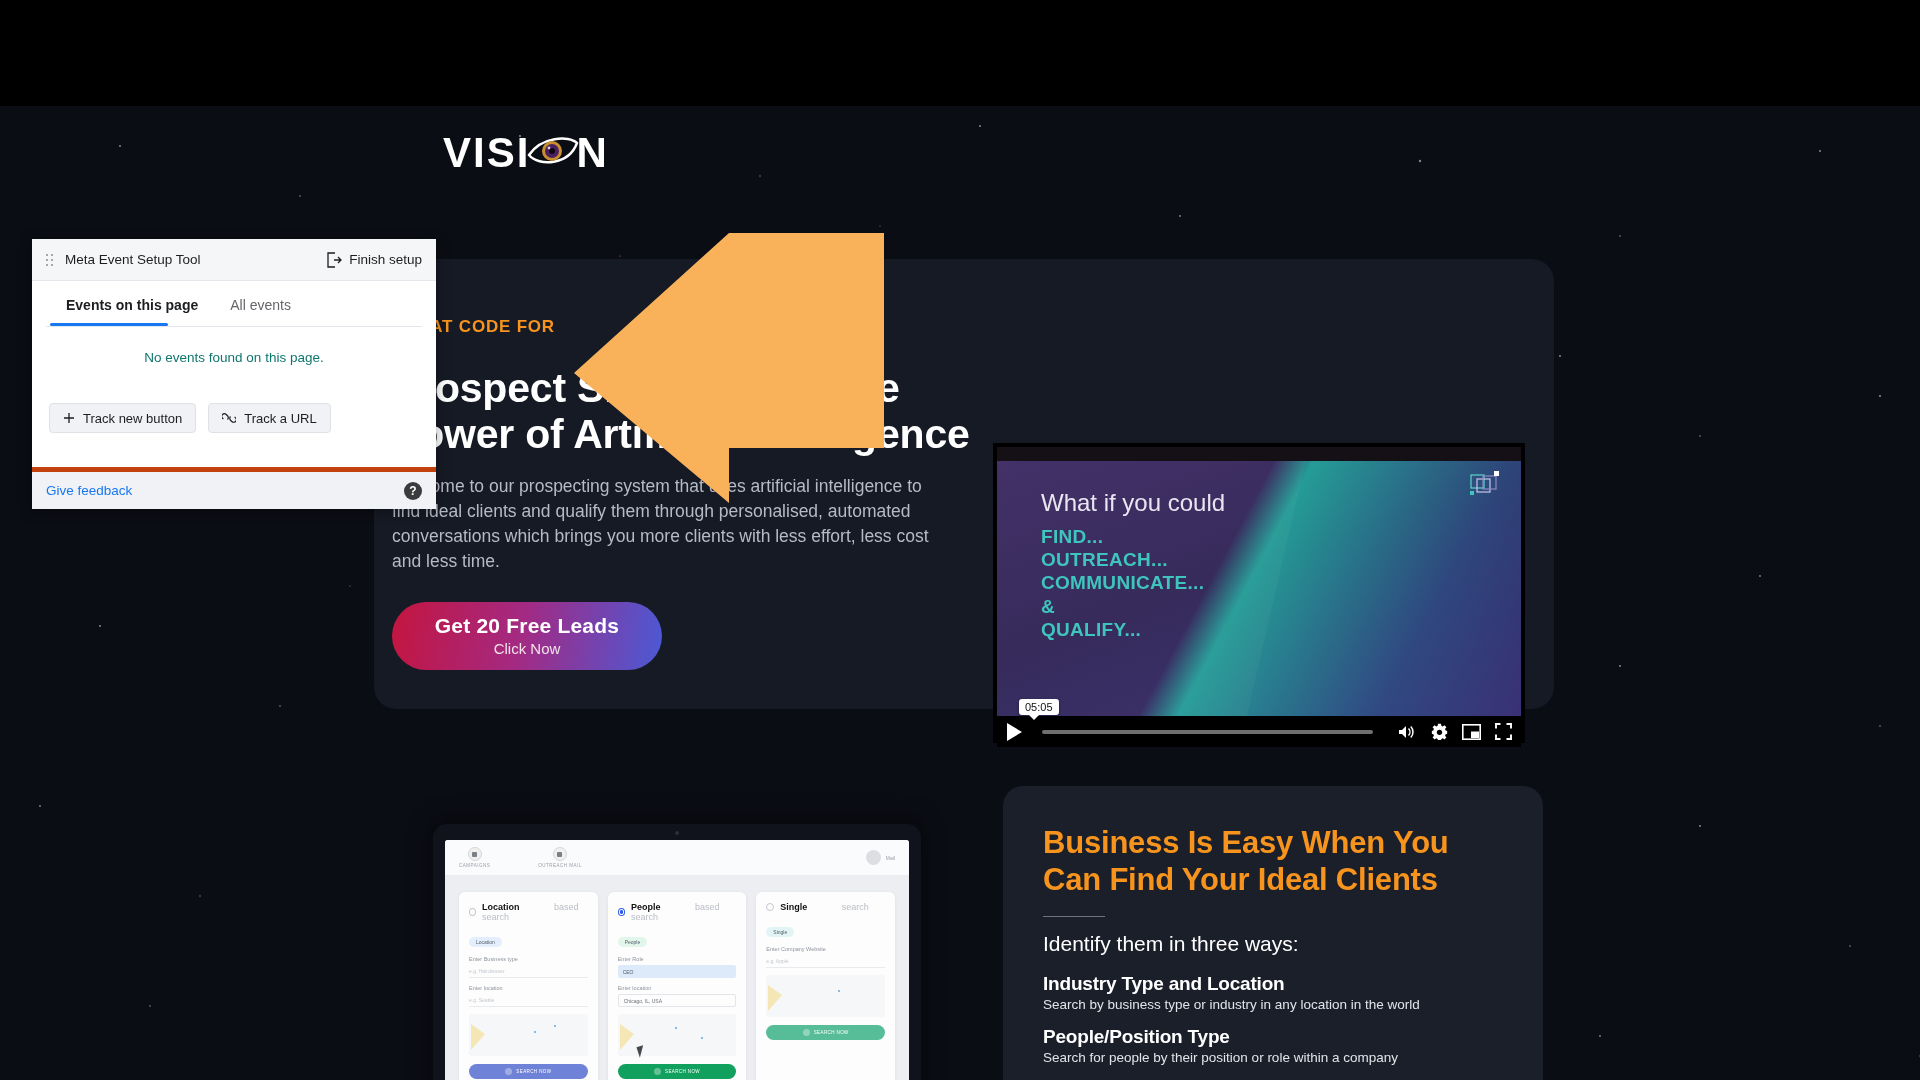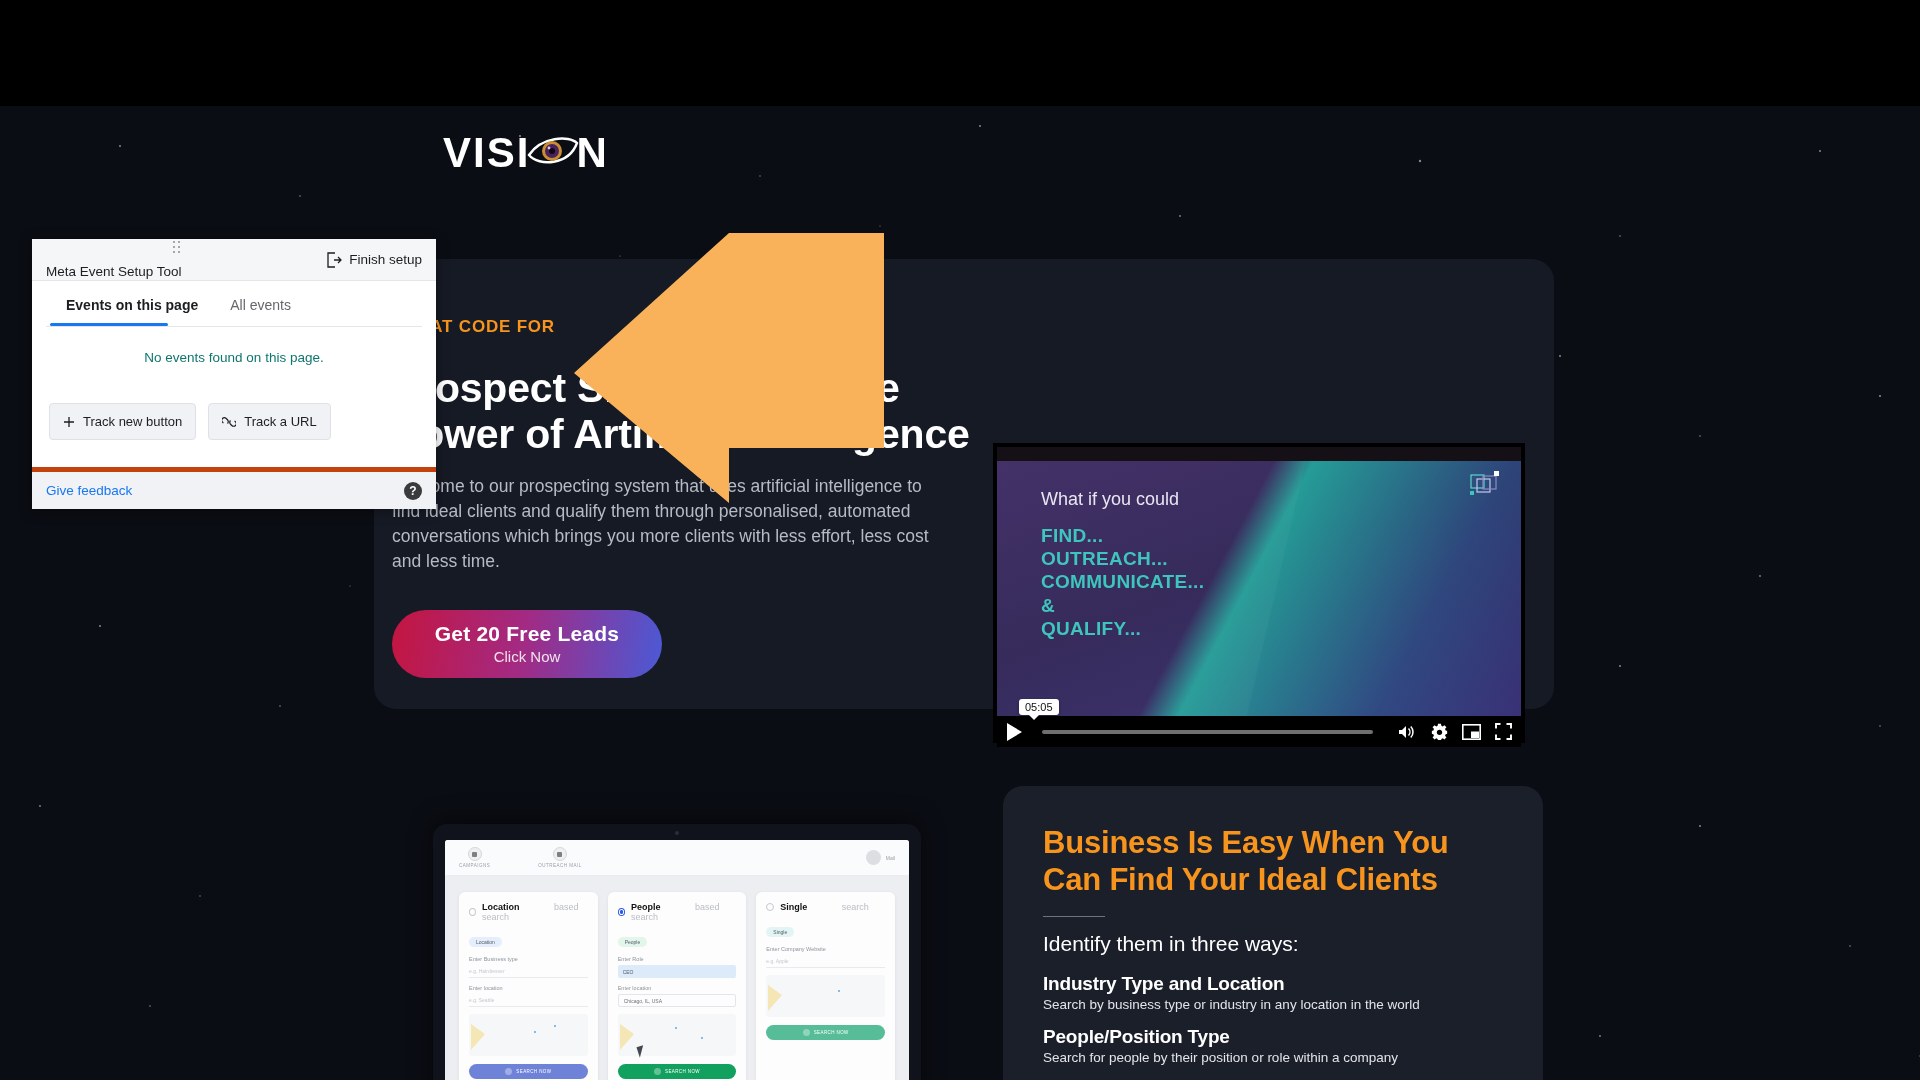--- a/index.html
+++ b/index.html
@@ -27,21 +27,21 @@
   #hero-card {
     position:absolute; left:374px; top:153px; width:1180px; height:450px;
     background:#161a24; border-radius:22px;
   }
   #hero-left { position:absolute; left:18px; top:58px; width:580px; }
   #hero-eyebrow { color:#f7941d; font-size:17px; font-weight:bold; letter-spacing:.8px; }
   #hero-rule { width:34px; height:3px; background:#8e939e; margin:14px 0 12px 2px; }
   #hero-title { color:#fff; font-size:41px; font-weight:bold; line-height:1.12; letter-spacing:-.2px; }
   #hero-sub { color:#b6bac4; font-size:17.5px; line-height:1.43; margin-top:16px; width:545px; }
   #cta-button {
-    margin-top:36px; width:270px; height:68px; border-radius:34px;
+    margin-top:28px; width:270px; height:68px; border-radius:34px;
     background:linear-gradient(100deg,#c4153f 0%,#a32a83 48%,#4a5ad6 100%);
     display:flex; flex-direction:column; align-items:center; justify-content:center;
     border:none; cursor:pointer;
   }
   #cta-main { color:#fff; font-size:21px; font-weight:bold; letter-spacing:.2px; }
   #cta-sub  { color:#f3e3ea; font-size:15px; margin-top:2px; }
 
   
   #video-frame {
     position:absolute; left:619px; top:184px; width:532px; height:300px;
@@ -54,21 +54,21 @@
     background:
       linear-gradient(118deg, rgba(34,176,161,0) 42%, rgba(34,176,161,.85) 48%, rgba(44,96,150,.55) 78%, rgba(60,55,140,.2) 100%),
       linear-gradient(160deg,#3d2a63 0%,#2f2456 45%,#392f71 100%);
     overflow:hidden;
   }
   #video-stage .diag {
     position:absolute; left:-12%; top:-20%; width:64%; height:150%;
     background:rgba(255,255,255,.035); transform:rotate(13deg);
   }
   #vid-copy { position:absolute; left:44px; top:28px; }
-  #vid-line0 { color:#e9e6f2; font-size:18px; margin-bottom:14px; }
+  #vid-line0 { color:#e9e6f2; font-size:24px; margin-bottom:8px; }
   .vid-kw { color:#3ec5bd; font-size:19px; font-weight:bold; line-height:1.22; letter-spacing:.3px; }
   #vid-badge { position:absolute; right:14px; top:10px; width:38px; height:30px; }
   #video-controls {
     position:relative; height:31px; background:#000; display:flex; align-items:center; padding:0 8px;
   }
   #play-btn { width:0;height:0;border-left:15px solid #fff;border-top:9px solid transparent;border-bottom:9px solid transparent; margin-left:2px; cursor:pointer;}
   #scrub-track { flex:1; height:4px; background:#6f6f6f; border-radius:2px; margin:0 12px 0 20px; cursor:pointer;}
   #time-tip {
     position:absolute; left:22px; top:-17px; background:#fff; color:#111; font-size:11px;
     padding:2px 6px; border-radius:3px; box-shadow:0 1px 3px rgba(0,0,0,.4);
@@ -82,35 +82,35 @@
   
   #meta-panel {
     position:absolute; left:32px; top:133px; width:404px; height:270px;
     background:#fff; z-index:60; box-shadow:0 2px 12px rgba(0,0,0,.35);
     font-family:"Liberation Sans", sans-serif;
   }
   #meta-header {
     height:42px; background:#f5f6f7; border-bottom:1px solid #e4e6eb;
     display:flex; align-items:center; padding:0 14px; justify-content:space-between;
   }
-  #meta-title-wrap { display:flex; align-items:flex-end; gap:10px;flex-direction:column; }
+  #meta-title-wrap { display:flex; align-items:flex-end; gap:10px; }
   #drag-dots { width:9px; height:13px; display:grid; grid-template-columns:3px 3px; grid-template-rows:repeat(3,3px); gap:2px; }
   #drag-dots i { width:2px; height:2px; background:#8a8d91; border-radius:50%; display:block; }
   #meta-title { font-size:13.5px; color:#1c1e21; }
   #finish-setup { display:flex; align-items:center; gap:7px; font-size:13.5px; color:#1c1e21; cursor:pointer; }
   #meta-tabs { display:flex; padding:0 0 0 18px; position:relative; }
   .meta-tab { padding:16px 16px 13px; font-size:14px; cursor:pointer; }
   .meta-tab.active { color:#1c1e21; font-weight:bold; }
   .meta-tab.inactive { color:#65676b; }
   #tab-underline { position:absolute; left:18px; bottom:0; width:118px; height:3px; background:#1877f2; border-radius:2px; }
   #meta-tabline { height:1px; background:#e4e6eb; margin:0 14px; }
   #meta-empty { text-align:center; color:#0f766e; font-size:13.5px; padding:23px 0 0; }
   #meta-actions { display:flex; gap:12px; padding:38px 0 0 17px; }
   .meta-btn {
-    display:flex; align-items:center; gap:8px; height:37px; padding:0 13px;
+    display:flex; align-items:center; gap:8px; height:30px; padding:0 13px;
     background:#f0f2f5; border:1px solid #dfe1e6; border-radius:4px;
     font-size:13px; color:#1c1e21; cursor:pointer;
   }
   #meta-footer {
     position:absolute; left:0; bottom:0; width:100%; height:42px; background:#f0f2f5;
     border-top:5px solid #c2410c; display:flex; align-items:center; justify-content:space-between; padding:0 14px;
   }
   #give-feedback { color:#1877f2; font-size:13.5px; cursor:pointer; }
   #help-icon { width:18px; height:18px; border-radius:50%; background:#3a3b3c; color:#fff;
                font-size:12px; font-weight:bold; display:flex; align-items:center; justify-content:center; cursor:pointer; }

